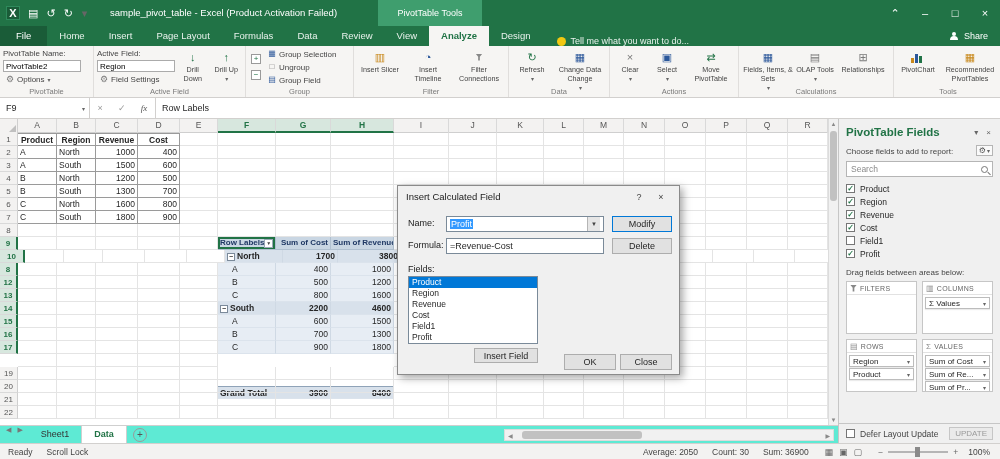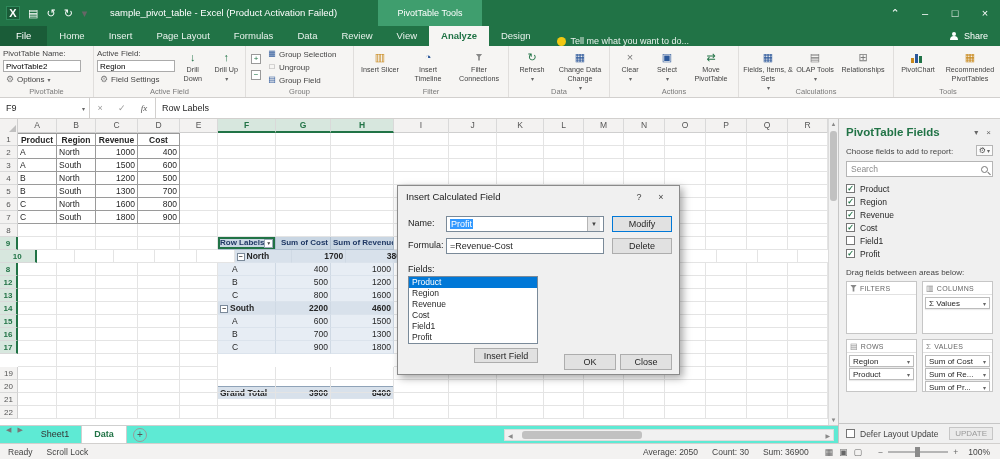--- a/index.html
+++ b/index.html
@@ -585,21 +585,21 @@
           <div class="cell" style="width: 47px;"></div>
           <div class="cell" style="width: 40px;"></div>
           <div class="cell" style="width: 40px;"></div>
           <div class="cell" style="width: 41px;"></div>
           <div class="cell" style="width: 41px;"></div>
           <div class="cell" style="width: 41px;"></div>
           <div class="cell" style="width: 41px;"></div>
           <div class="cell" style="width: 40px;"></div>
         </div>
         <div class="grow">
-          <div class="rowhead sel" style="width: 37px;">10</div>
+          <div class="rowhead sel" style="width: 25px;">10</div>
           <div class="cell" style="width: 39px;"></div>
           <div class="cell" style="width: 39px;"></div>
           <div class="cell" style="width: 42px;"></div>
           <div class="cell" style="width: 42px;"></div>
           <div class="cell" style="width: 38px;"></div>
           <div class="cell pv lbl group" style="width: 58px;"><span class="cbox">−</span><span>North</span></div>
           <div class="cell pv num group" style="width: 55px;">1700</div>
           <div class="cell pv num group" style="width: 63px;">3800</div>
           <div class="cell" style="width: 55px;"></div>
           <div class="cell" style="width: 48px;"></div>

